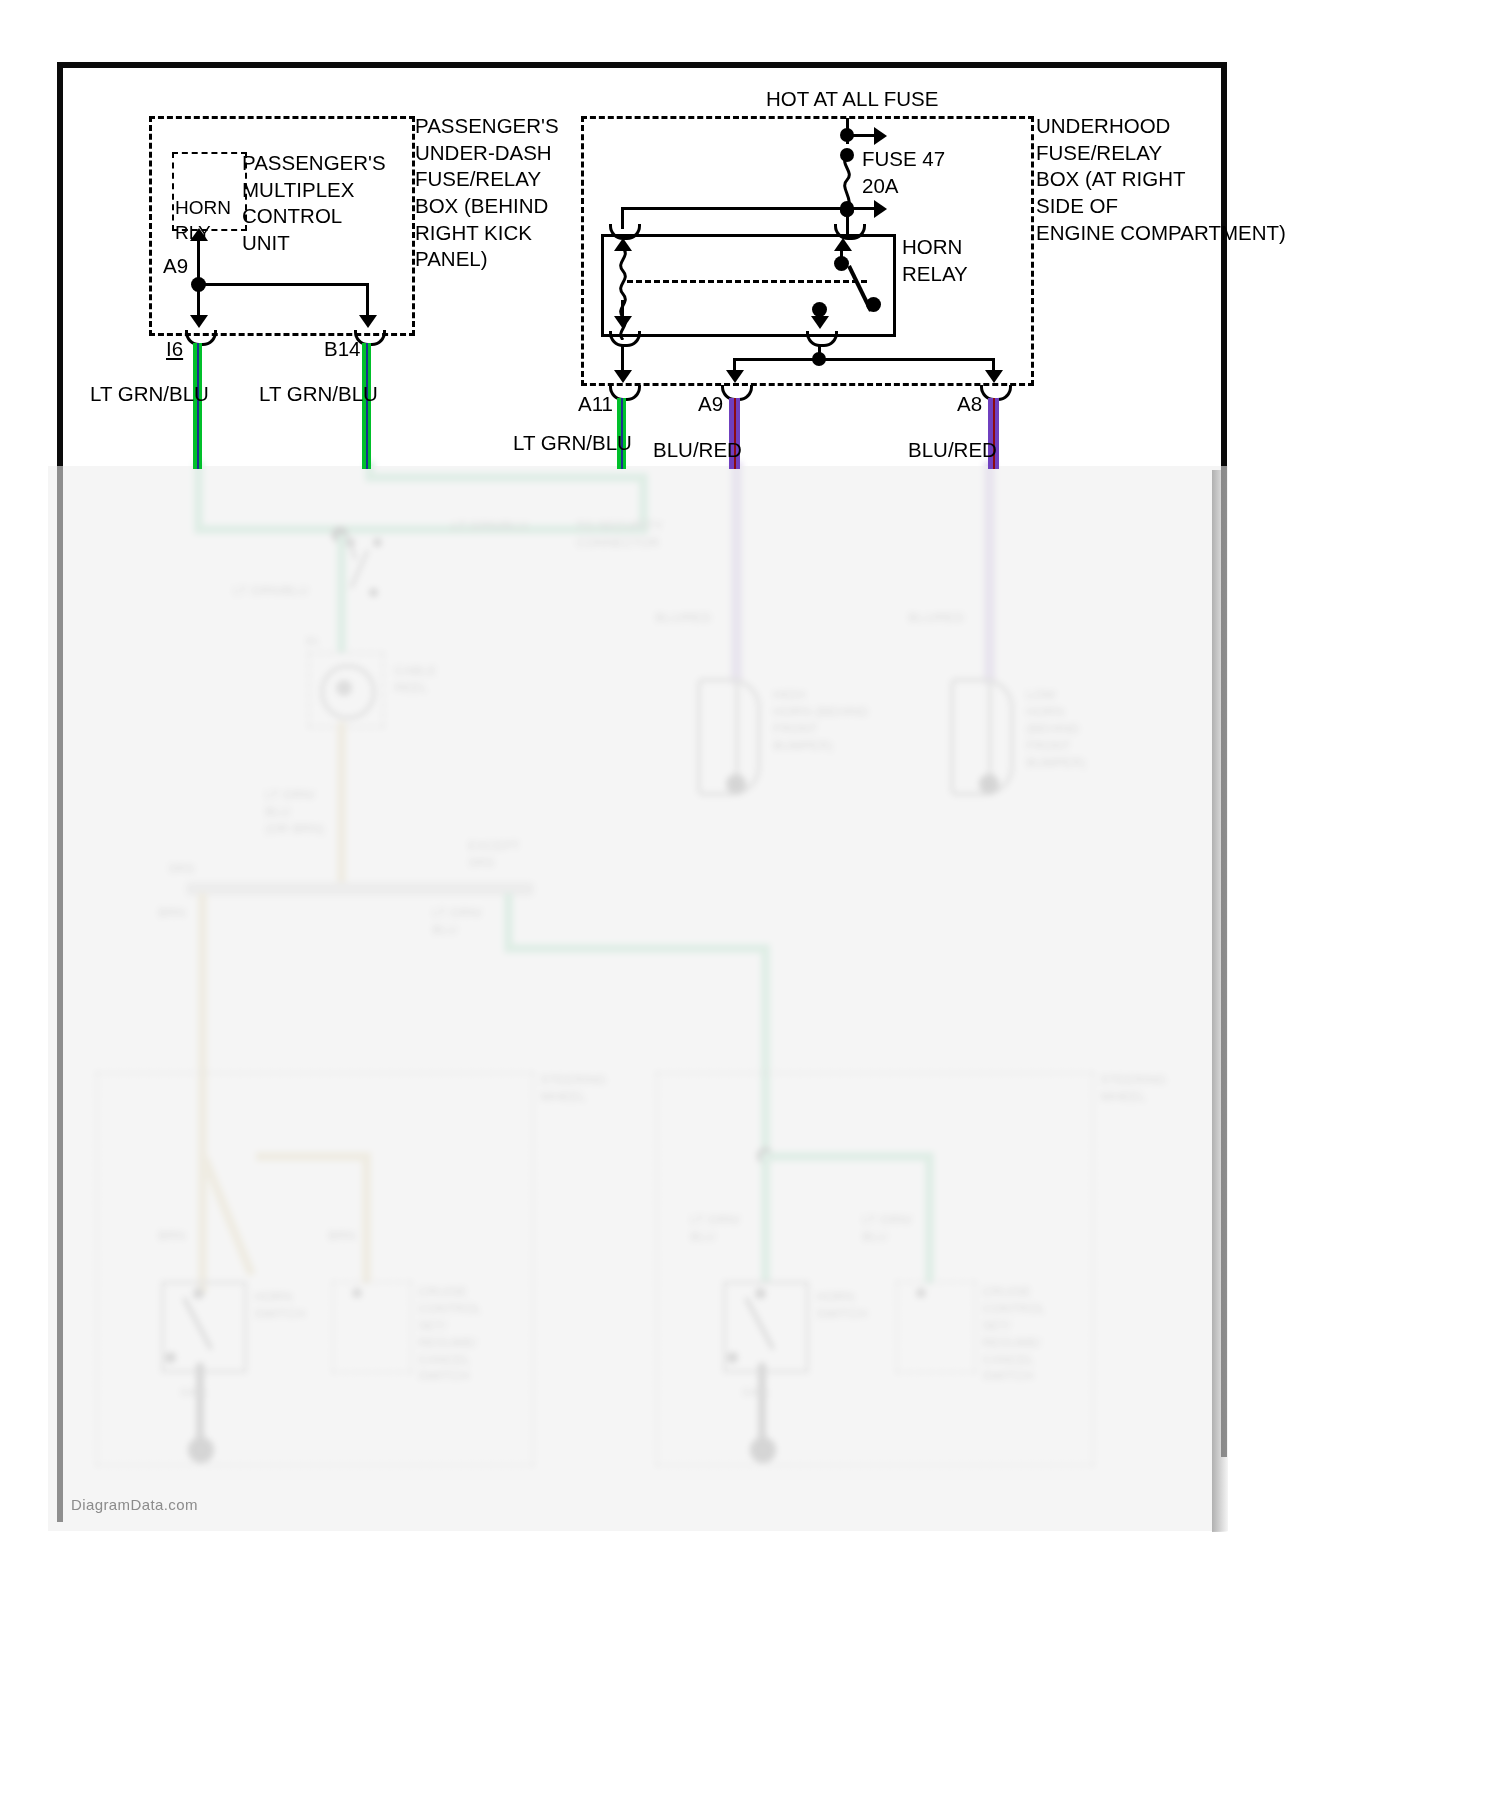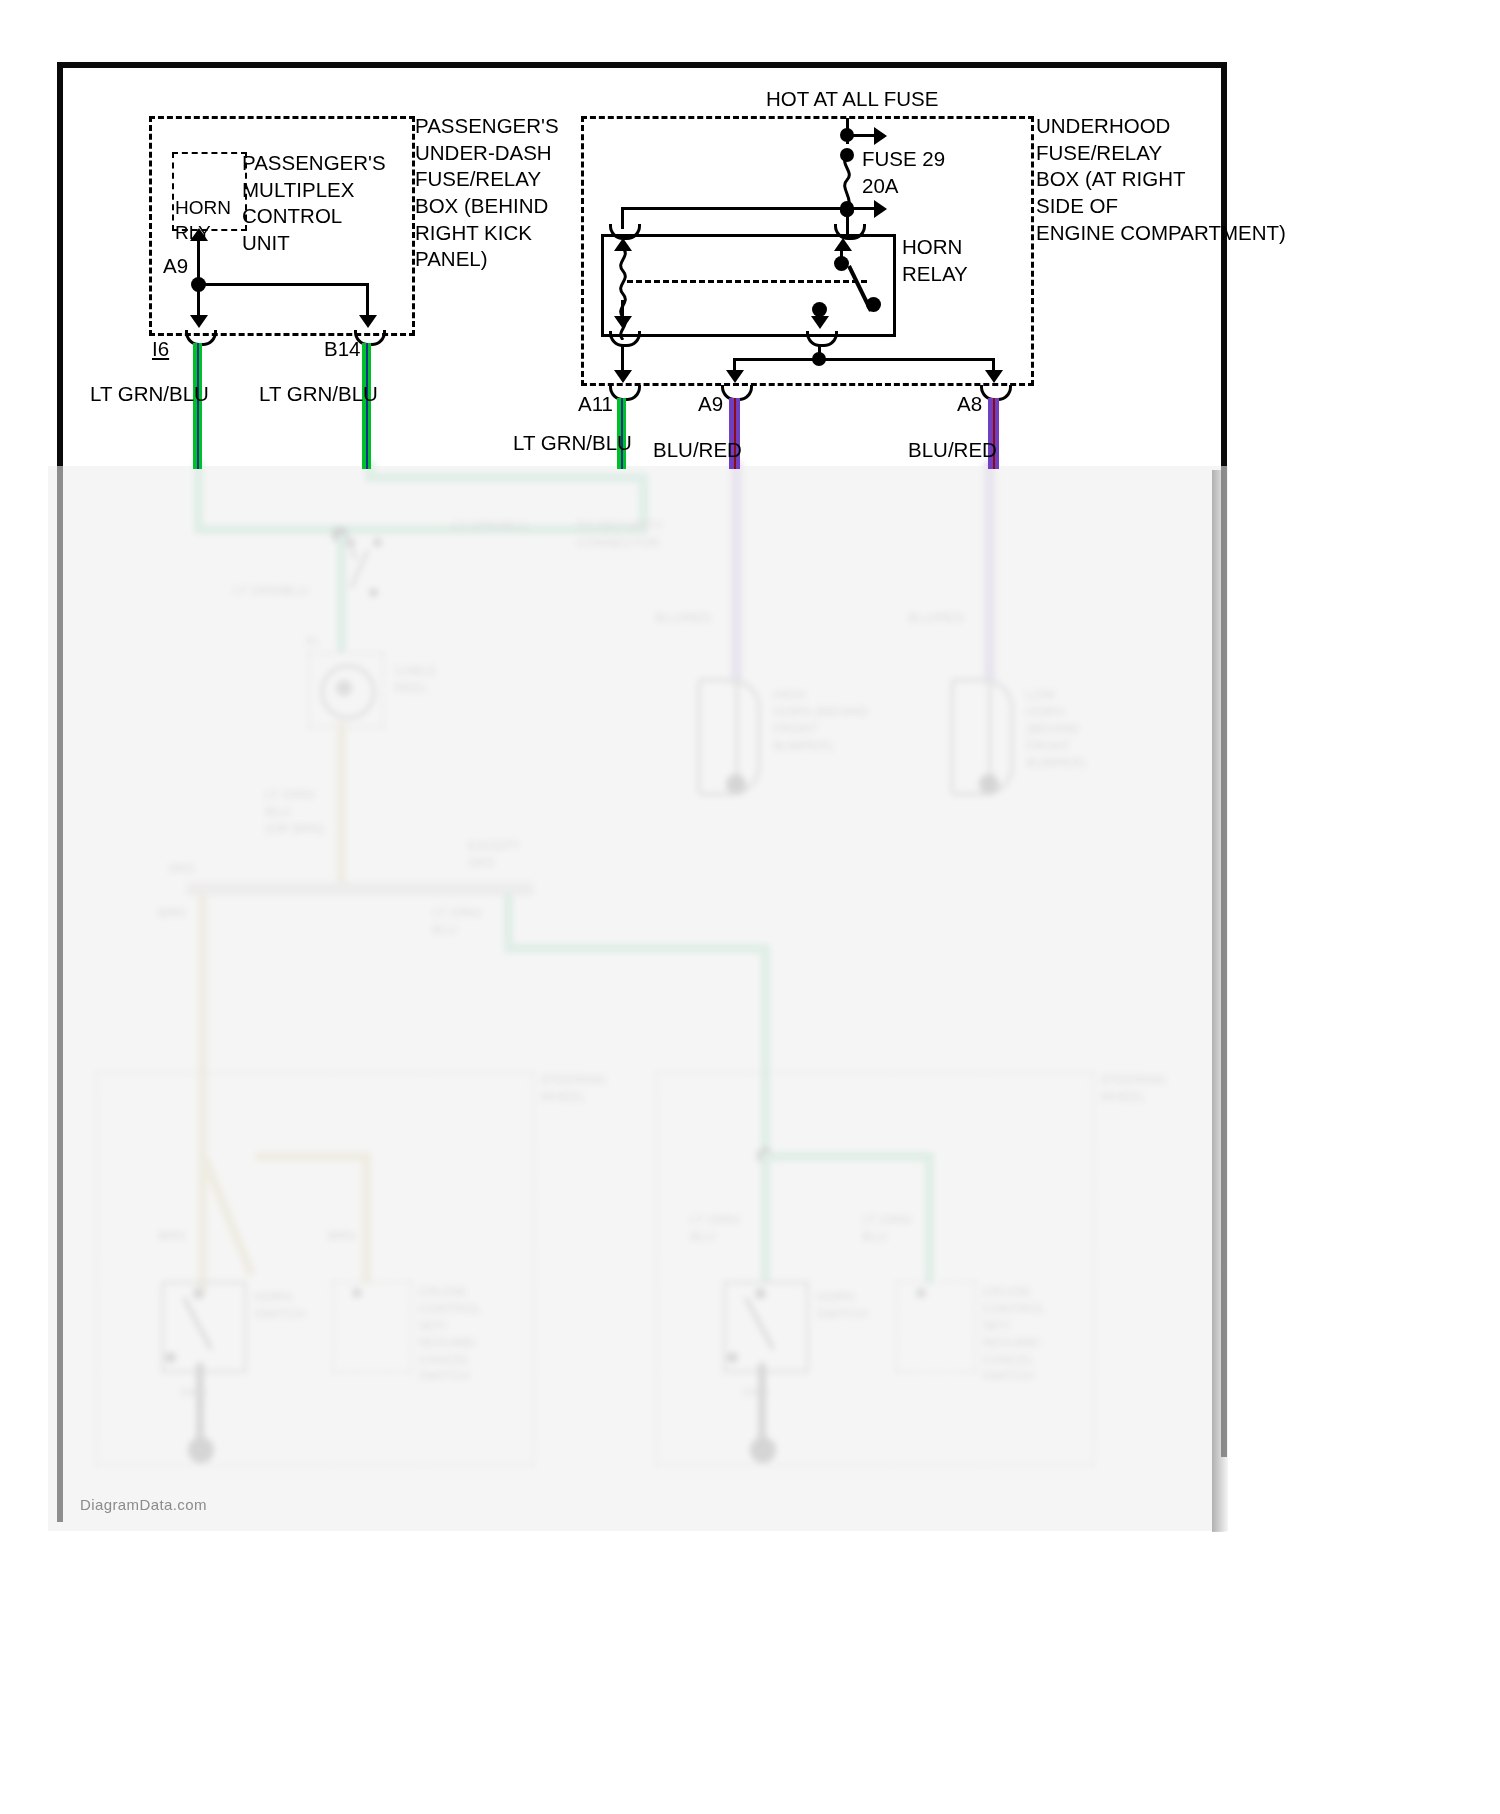--- a/index.html
+++ b/index.html
@@ -224,21 +224,21 @@
     <div class="gnd" style="left:750px;top:1437px;"></div>
     <div class="txt t11" style="left:742px;top:1385px;color:#6e6e6e;">G401</div>
 
    </div>
   </div>
 
   <div class="grayveil"></div>
   <div class="grayveil2"></div>
   <div class="veilshadow"></div>
 
-  <div class="watermark" style="left:80px;top:1496px;">DiagramData.com</div>
+  <div class="watermark" style="left:71px;top:1496px;">DiagramData.com</div>
 
   <div class="sharp">
 
     <div class="dash" style="left:149px;top:116px;width:260px;height:214px;"></div>
     <div class="txt t20" style="left:415px;top:113px;">PASSENGER'S
 UNDER-DASH
 FUSE/RELAY
 BOX (BEHIND
 RIGHT KICK
 PANEL)</div>
@@ -257,21 +257,21 @@
 
     <div class="dot" style="left:191px;top:277px;width:15px;height:15px;"></div>
     <div class="ln h" style="left:197px;top:283px;width:172px;"></div>
     <div class="ln v" style="left:366px;top:283px;height:36px;"></div>
     <div class="ar-d" style="left:359px;top:315px;"></div>
     <div class="ln v" style="left:197px;top:290px;height:29px;"></div>
     <div class="ar-d" style="left:190px;top:315px;"></div>
 
     <div class="cup" style="left:185px;top:330px;"></div>
     <div class="cup" style="left:354px;top:330px;"></div>
-    <div class="txt t20" style="left:152px;top:336px;text-decoration:underline;">I6</div>
+    <div class="txt t20" style="left:166px;top:336px;text-decoration:underline;">I6</div>
     <div class="txt t20" style="left:324px;top:336px;">B14</div>
 
     <div class="wire w-lgb" style="left:193px;top:343px;width:9px;height:126px;"></div>
     <div class="wire w-lgb" style="left:362px;top:343px;width:9px;height:126px;"></div>
     <div class="txt t20" style="left:90px;top:381px;">LT GRN/BLU</div>
     <div class="txt t20" style="left:259px;top:381px;">LT GRN/BLU</div>
 
     <div class="txt t20" style="left:766px;top:86px;">HOT AT ALL FUSE</div>
     <div class="dash" style="left:581px;top:116px;width:447px;height:264px;"></div>
     <div class="txt t20" style="left:1036px;top:113px;">UNDERHOOD
@@ -283,21 +283,21 @@
     <div class="ln v" style="left:846px;top:118px;height:26px;"></div>
     <div class="dot" style="left:840px;top:128px;width:14px;height:14px;"></div>
     <div class="ln h" style="left:847px;top:134px;width:28px;"></div>
     <div class="ar-r" style="left:874px;top:127px;"></div>
 
     <div class="dot" style="left:840px;top:148px;width:14px;height:14px;"></div>
     <svg class="fuse" style="left:838px;top:156px;" viewBox="0 0 18 56">
       <path d="M9 0 C 1 8, 17 16, 9 24 C 1 32, 17 42, 9 56" fill="none" stroke="#000" stroke-width="3"></path>
     </svg>
     <div class="dot" style="left:840px;top:203px;width:14px;height:14px;"></div>
-    <div class="txt t20" style="left:862px;top:146px;">FUSE 29
+    <div class="txt t20" style="left:862px;top:146px;">FUSE 47
 20A</div>
 
     <div class="ln v" style="left:846px;top:213px;height:24px;"></div>
     <div class="dot" style="left:840px;top:203px;width:14px;height:14px;"></div>
     <div class="ln h" style="left:621px;top:207px;width:254px;"></div>
     <div class="dot" style="left:840px;top:201px;width:14px;height:14px;"></div>
     <div class="ar-r" style="left:874px;top:200px;"></div>
     <div class="ln v" style="left:621px;top:207px;height:22px;"></div>
 
     <div class="cup" style="left:609px;top:224px;"></div>

